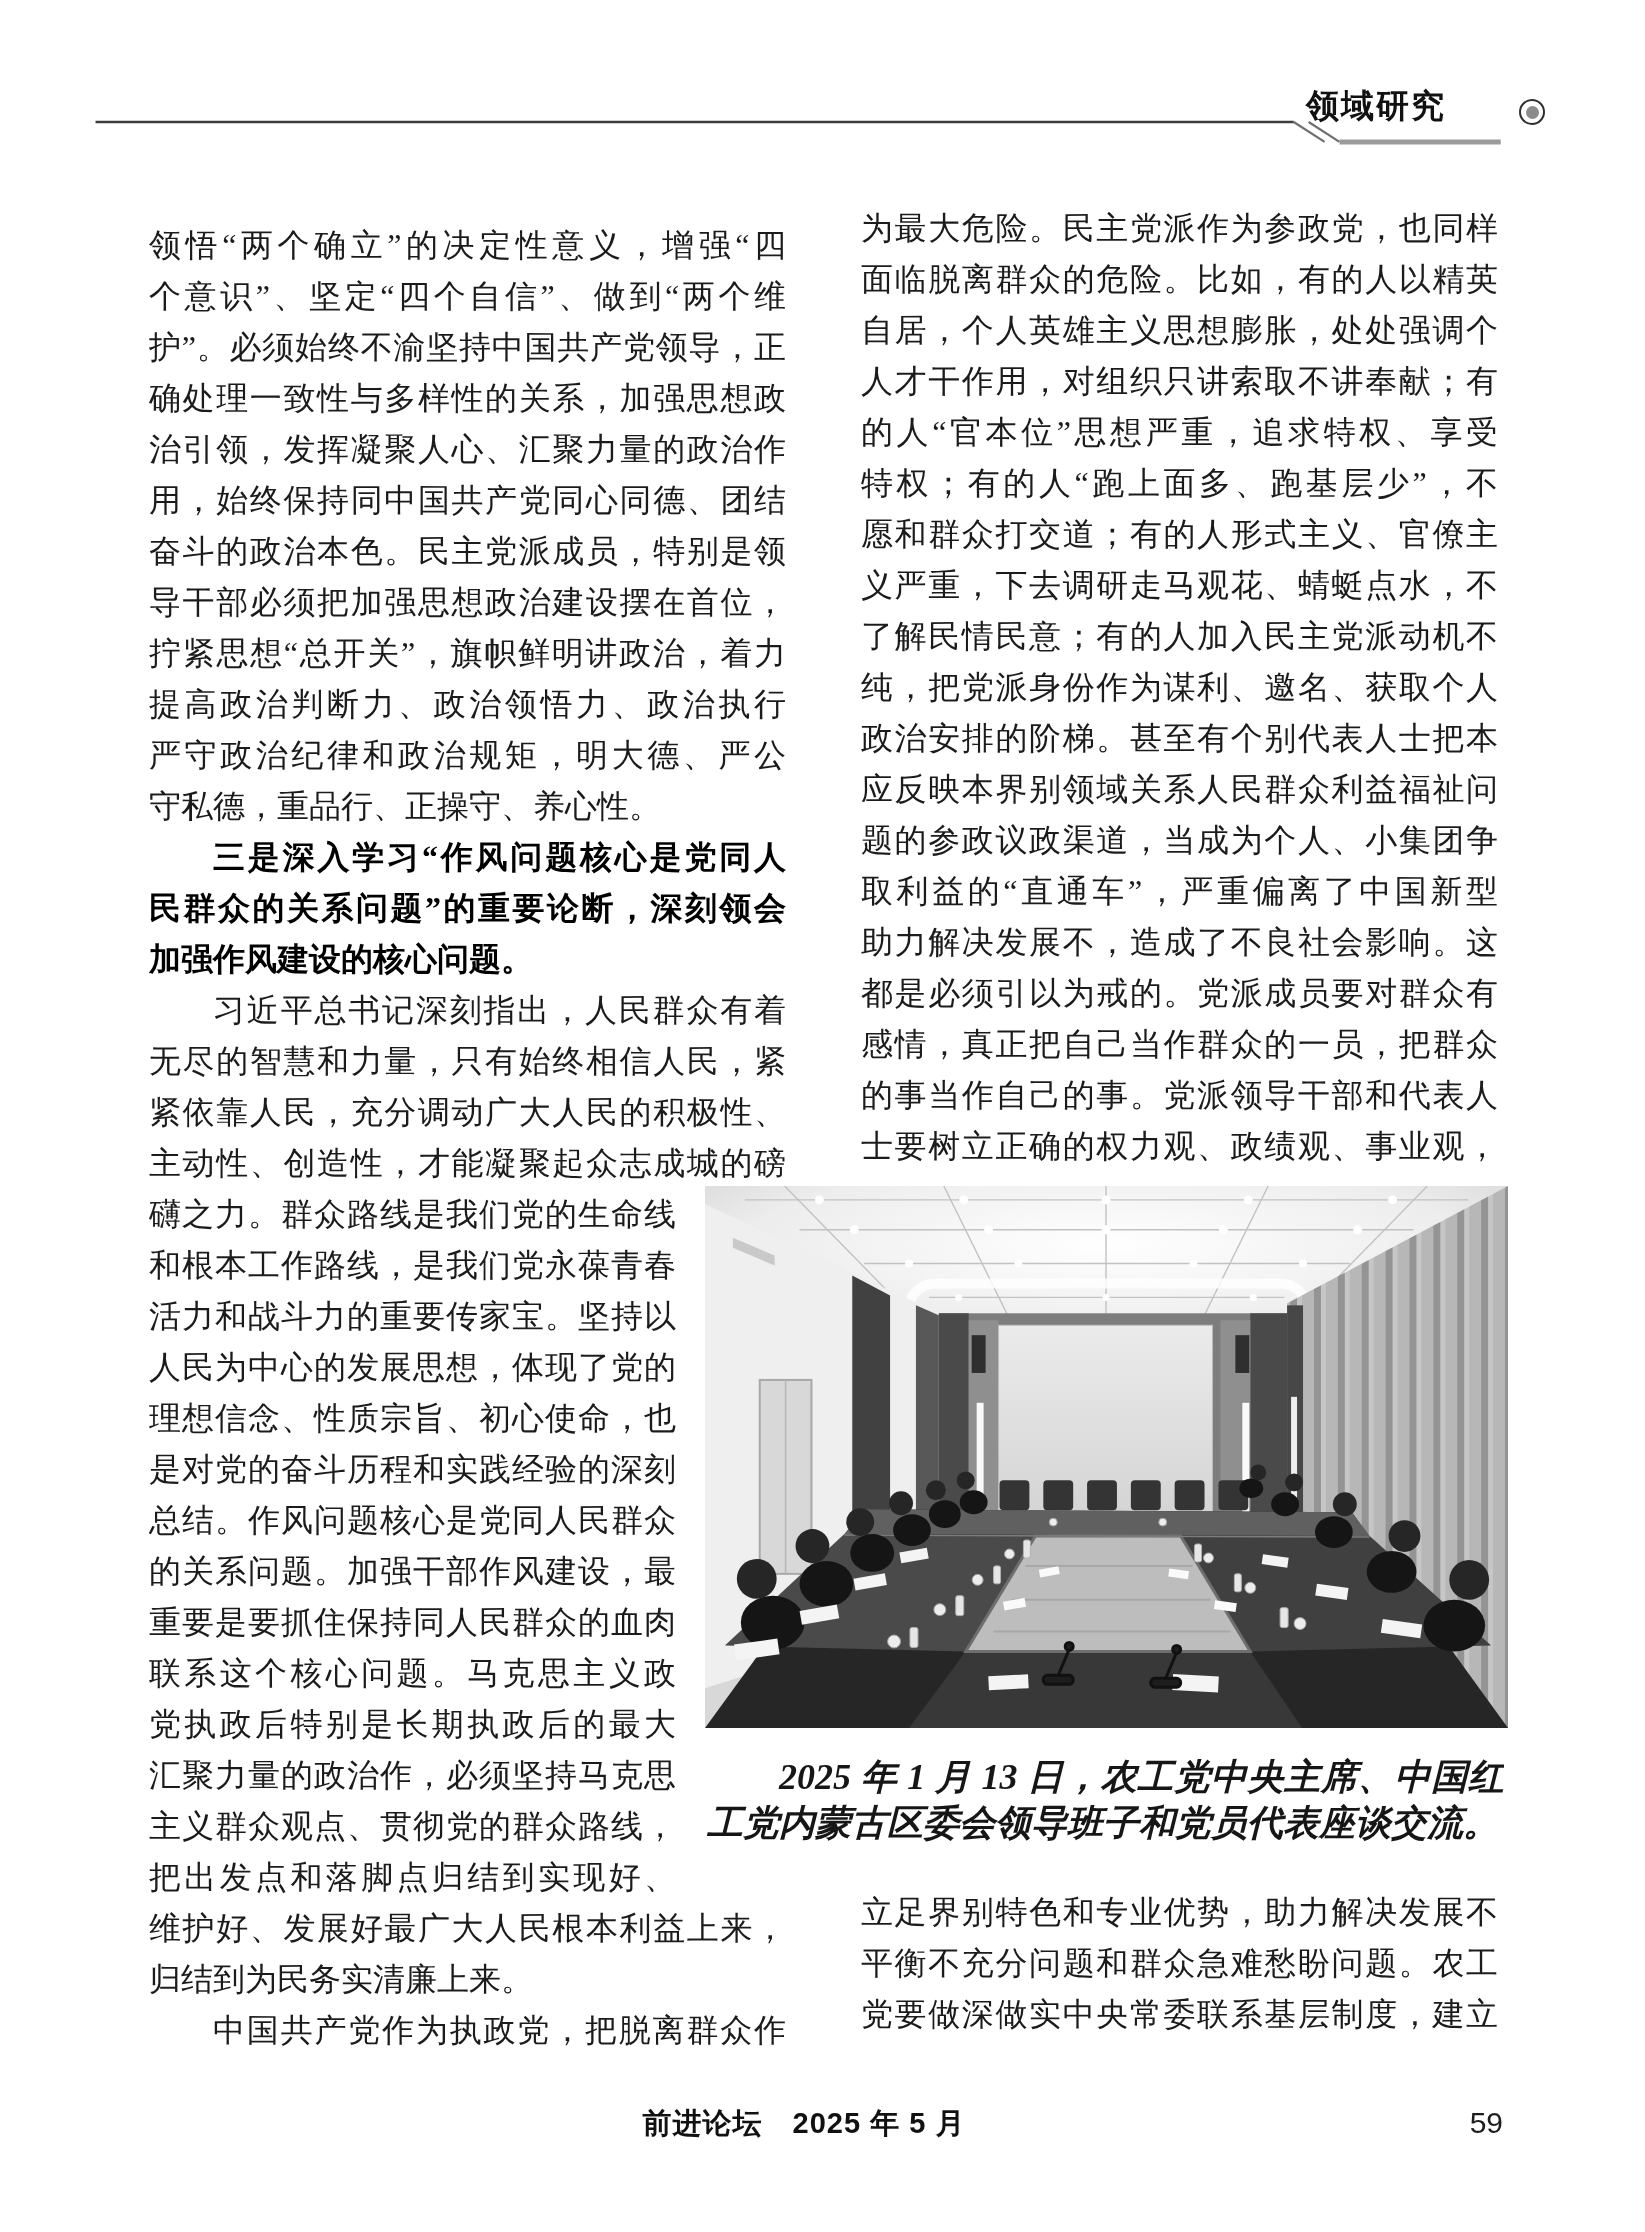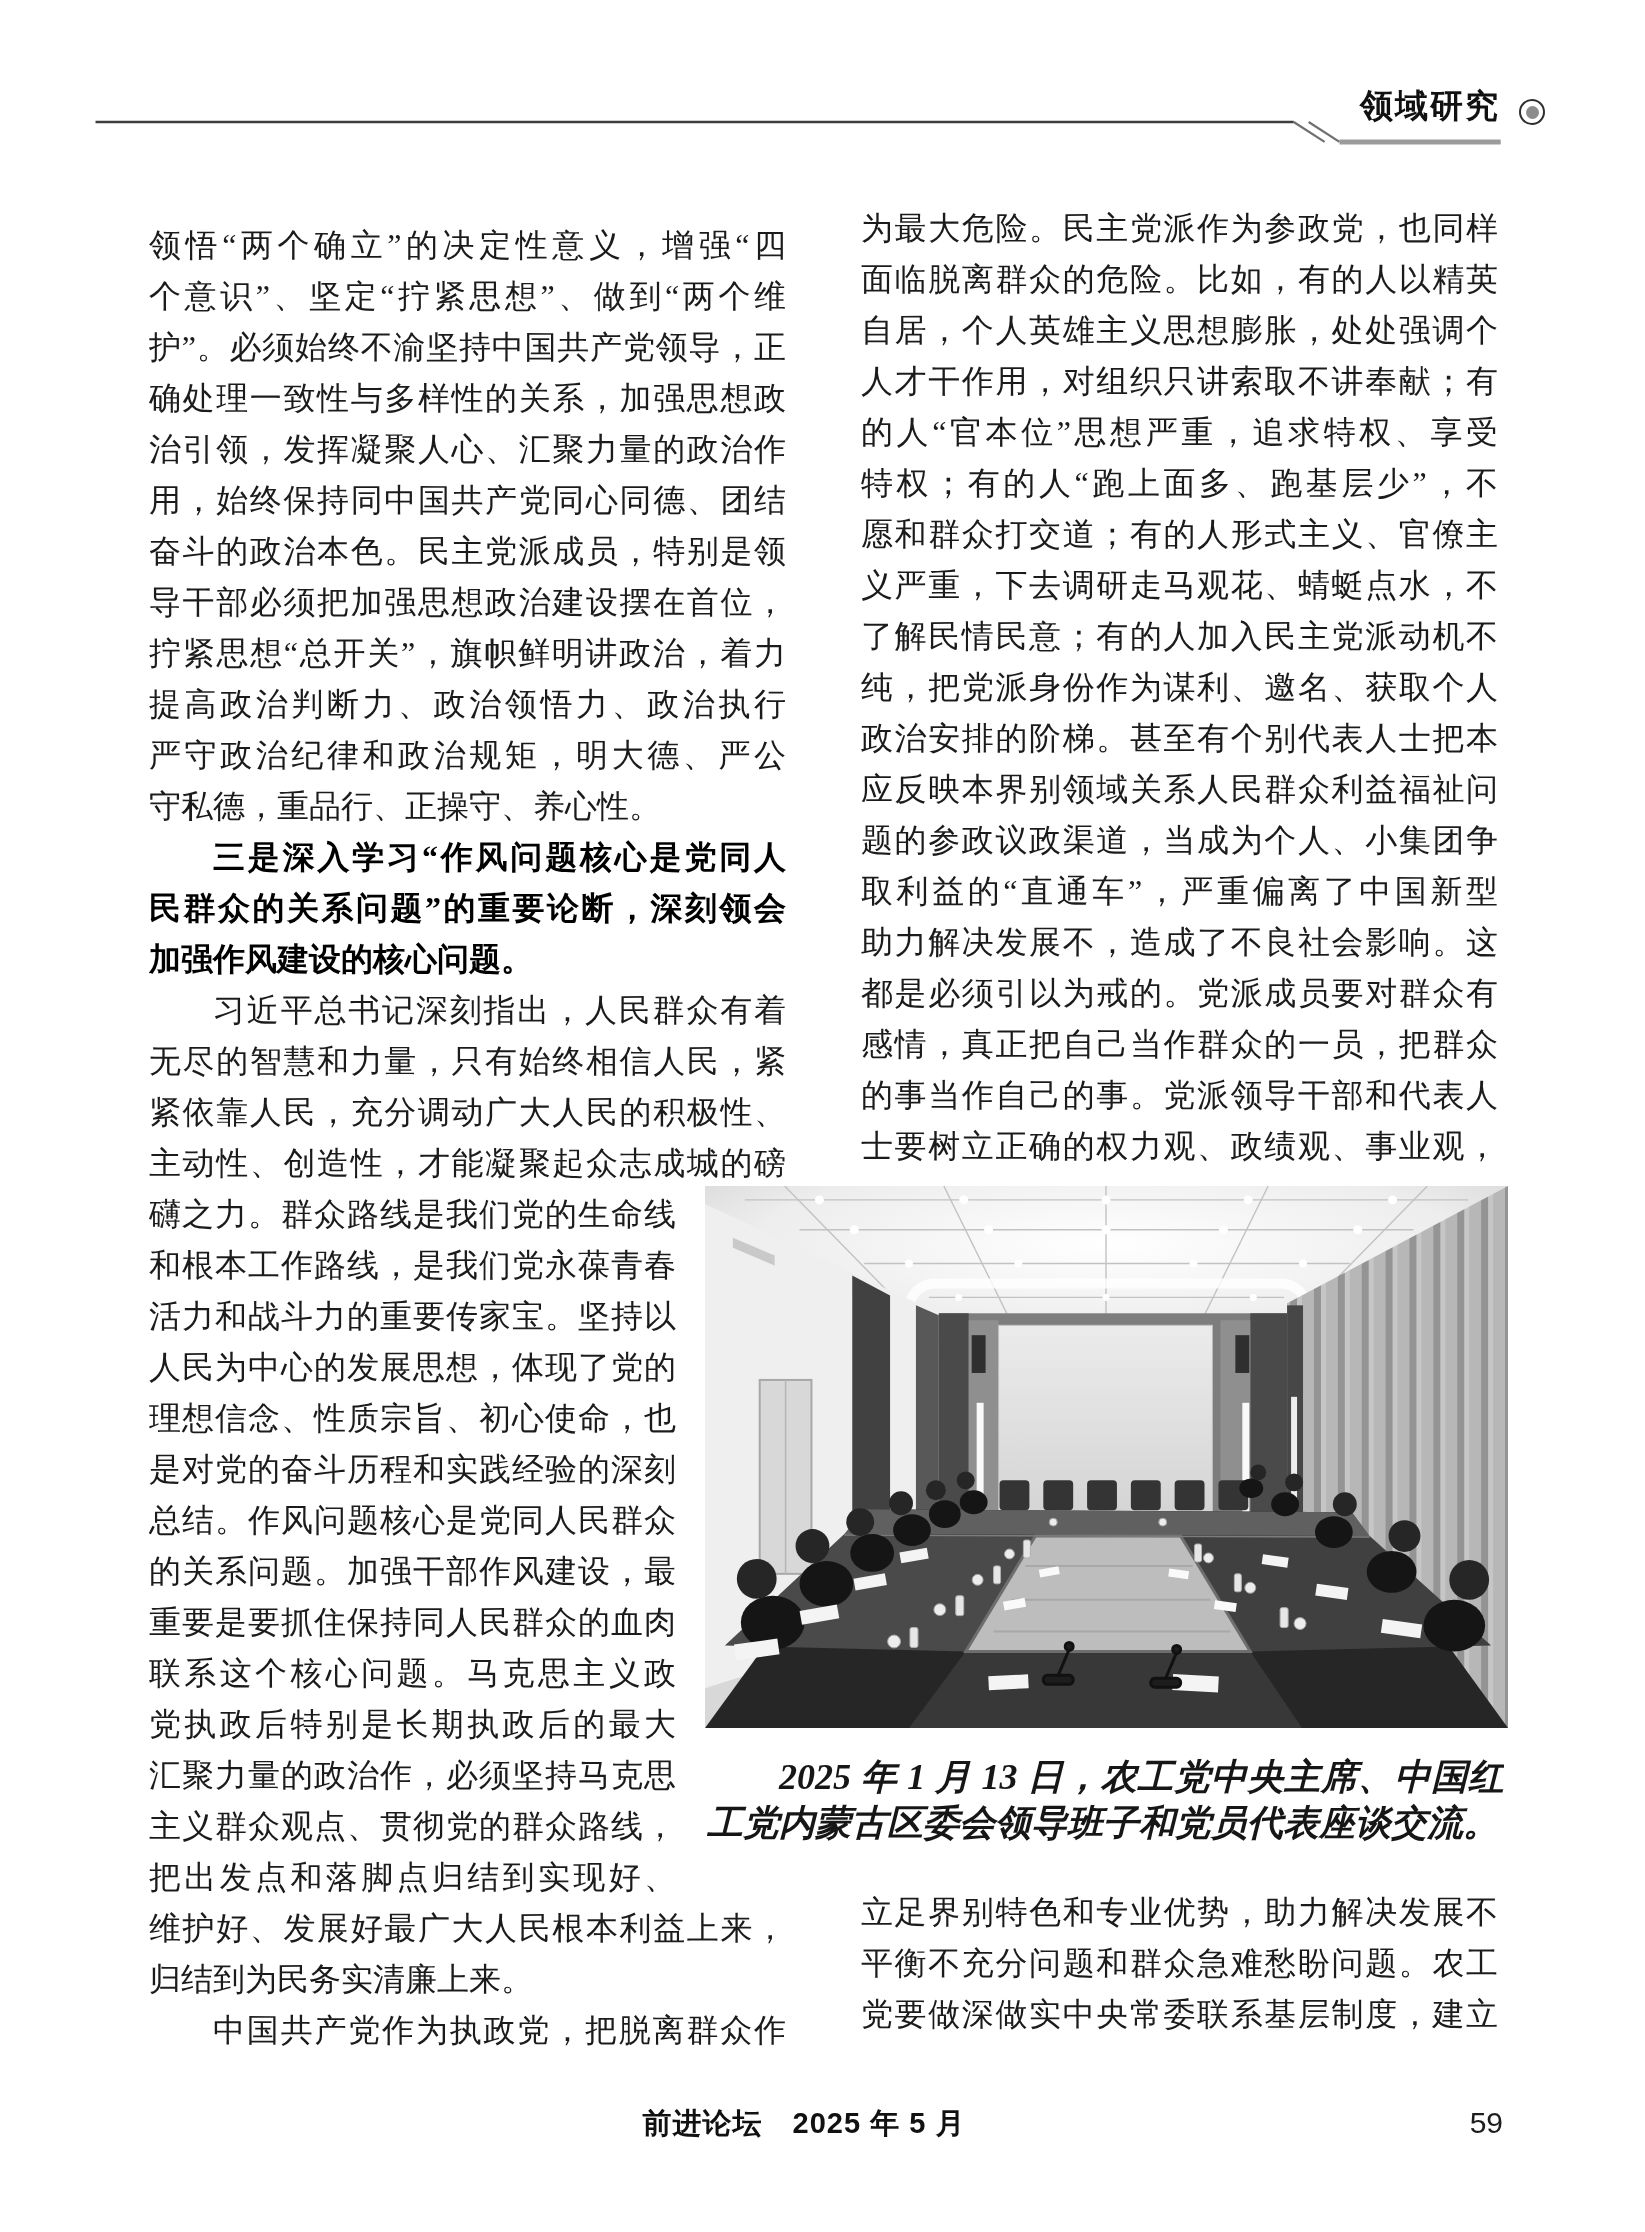--- a/index.html
+++ b/index.html
@@ -1,20 +1,20 @@
 <!DOCTYPE html>
 <html><head>
 <meta charset="utf-8">
 <style>
   html,body{margin:0;padding:0;background:#e9e9e9;}
   .page{position:relative;width:1646px;height:2233px;background:#ffffff;overflow:hidden;
         font-family:"Liberation Serif","DejaVu Serif",serif;}
   
   .hdr-rule{position:absolute;left:0;top:96px;width:1646px;height:52px;}
-  .hdr-title{position:absolute;left:1341px;top:84px;width:159px;height:44px;line-height:44px;
+  .hdr-title{position:absolute;left:1287px;top:84px;width:159px;height:44px;line-height:44px;
              text-align:right;font-size:33px;font-weight:700;letter-spacing:2px;color:#111;}
   .hdr-dot{position:absolute;left:1519px;top:99px;width:26px;height:26px;border:2.5px solid #2e2e2e;
            border-radius:50%;box-sizing:border-box;}
   .hdr-dot::after{content:"";position:absolute;left:50%;top:50%;width:13px;height:13px;margin:-6.5px 0 0 -6.5px;
            border-radius:50%;background:#8c8c8c;}
   
   .col{position:absolute;width:637px;}
   .col-left{left:149px;top:220px;}
   .col-right-top{left:861px;top:203px;}
   .col-right-bot{left:861px;top:1887px;}
@@ -50,21 +50,21 @@
     <line x1="96" y1="26" x2="1300" y2="26" stroke="#3d3d3d" stroke-width="2.5"></line>
     <line x1="1300" y1="26" x2="1331" y2="46" stroke="#6f6f6f" stroke-width="2.2"></line>
     <line x1="1315" y1="26" x2="1346" y2="46" stroke="#6f6f6f" stroke-width="2.2"></line>
     <line x1="1346" y1="46" x2="1508" y2="46" stroke="#9b9b9b" stroke-width="5"></line>
   </svg>
   <div class="hdr-title">领域研究</div>
   <span class="hdr-dot"></span>
 
   <div class="col col-left">
       <div class="ln">领悟“两个确立”的决定性意义，增强“四</div>
-      <div class="ln">个意识”、坚定“拧紧思想”、做到“两个维</div>
+      <div class="ln">个意识”、坚定“四个自信”、做到“两个维</div>
       <div class="ln">护”。必须始终不渝坚持中国共产党领导，正</div>
       <div class="ln">确处理一致性与多样性的关系，加强思想政</div>
       <div class="ln">治引领，发挥凝聚人心、汇聚力量的政治作</div>
       <div class="ln">用，始终保持同中国共产党同心同德、团结</div>
       <div class="ln">奋斗的政治本色。民主党派成员，特别是领</div>
       <div class="ln">导干部必须把加强思想政治建设摆在首位，</div>
       <div class="ln">拧紧思想“总开关”，旗帜鲜明讲政治，着力</div>
       <div class="ln">提高政治判断力、政治领悟力、政治执行力，</div>
       <div class="ln">严守政治纪律和政治规矩，明大德、严公德、</div>
       <div class="ln e">守私德，重品行、正操守、养心性。</div>

